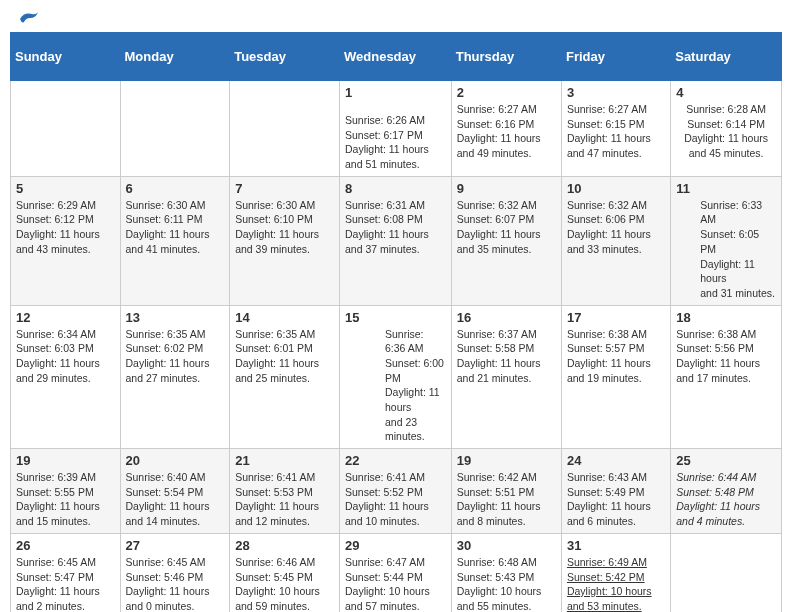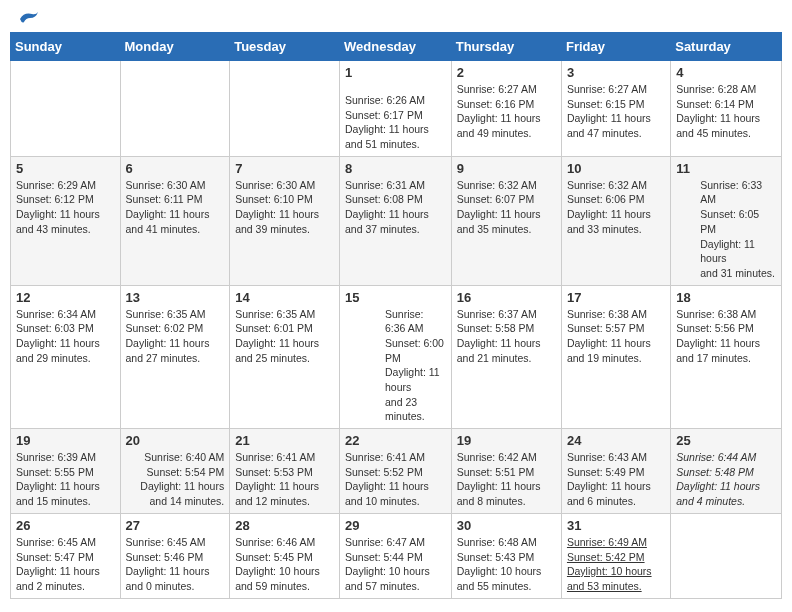--- a/index.html
+++ b/index.html
@@ -37,21 +37,21 @@
     .calendar {
       width: 100%;
       border-collapse: collapse;
       border: 1px solid #ccc;
     }
     .calendar th {
       background-color: #2a6db5;
       color: #fff;
       font-size: 13px;
       font-weight: bold;
-      padding: 6px 4px;
+      padding: 16px 4px;
       text-align: left;
       border: 1px solid #2a6db5;
     }
     .calendar td {
       vertical-align: top;
       border: 1px solid #ccc;
       padding: 4px 5px;
       width: 113px;
       min-height: 90px;
       font-size: 10.5px;
@@ -130,21 +130,21 @@
         </td>
         <td>
           <span class="day-number">3</span>
           <div class="cell-content" style="white-space: pre-line;">Sunrise: 6:27 AM
 Sunset: 6:15 PM
 Daylight: 11 hours
 and 47 minutes.</div>
         </td>
         <td>
           <span class="day-number">4</span>
-          <div class="cell-content" style="white-space: pre-line;">Sunrise: 6:28 AM
+          <div class="cell-content" style="white-space: pre-line; text-align: center;">Sunrise: 6:28 AM
 Sunset: 6:14 PM
 Daylight: 11 hours
 and 45 minutes.</div>
         </td>
       </tr>
       <tr>
         <td>
           <span class="day-number">5</span>
           <div class="cell-content" style="white-space: pre-line;">Sunrise: 6:29 AM
 Sunset: 6:12 PM
@@ -248,21 +248,21 @@
       <tr>
         <td>
           <span class="day-number">19</span>
           <div class="cell-content" style="white-space: pre-line;">Sunrise: 6:39 AM
 Sunset: 5:55 PM
 Daylight: 11 hours
 and 15 minutes.</div>
         </td>
         <td>
           <span class="day-number">20</span>
-          <div class="cell-content" style="white-space: pre-line; text-align: right;">Sunrise: 6:40 AM
+          <div class="cell-content" style="white-space: pre-line;">Sunrise: 6:40 AM
 Sunset: 5:54 PM
 Daylight: 11 hours
 and 14 minutes.</div>
         </td>
         <td>
           <span class="day-number">21</span>
           <div class="cell-content" style="white-space: pre-line;">Sunrise: 6:41 AM
 Sunset: 5:53 PM
 Daylight: 11 hours
 and 12 minutes.</div>

